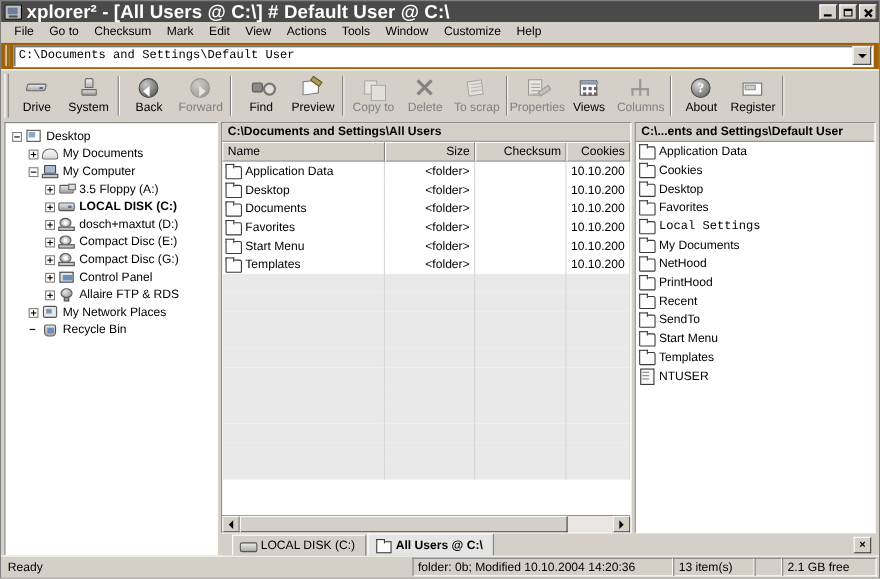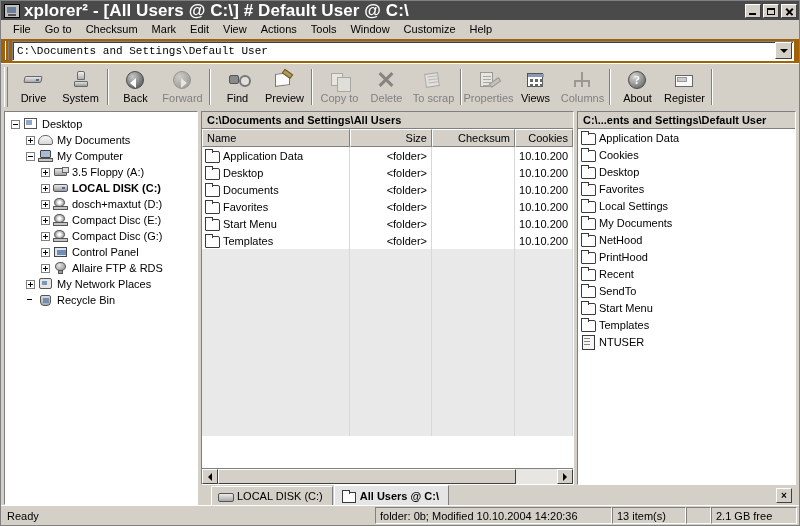--- a/index.html
+++ b/index.html
@@ -947,21 +947,21 @@
                   <span>Desktop</span>
                 </div>
               </div>
               <div class="lrow">
                 <div class="lcell name" style="flex: 1 1 0%; border-right: none;">
                   <span class="folder-ico"></span>
                   <span>Favorites</span>
                 </div>
               </div>
               <div class="lrow">
-                <div class="lcell name" style="flex: 1 1 0%; border-right: none;">
+                <div class="lcell name" style="flex: 1 1 0%; border-right: none; font-family: Liberation Mono, monospace;">
                   <span class="folder-ico"></span>
                   <span>Local Settings</span>
                 </div>
               </div>
               <div class="lrow">
                 <div class="lcell name" style="flex: 1 1 0%; border-right: none;">
                   <span class="folder-ico"></span>
                   <span>My Documents</span>
                 </div>
               </div>

